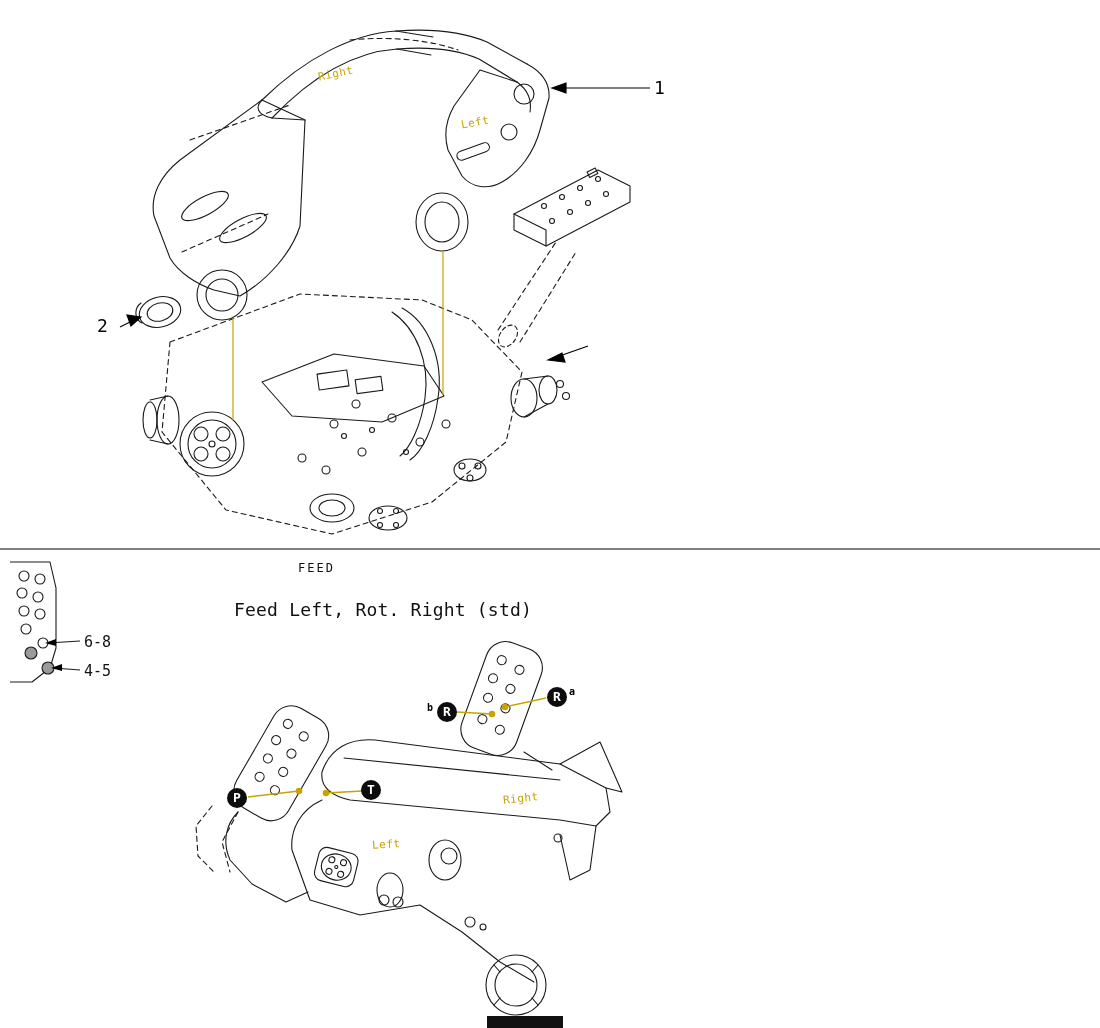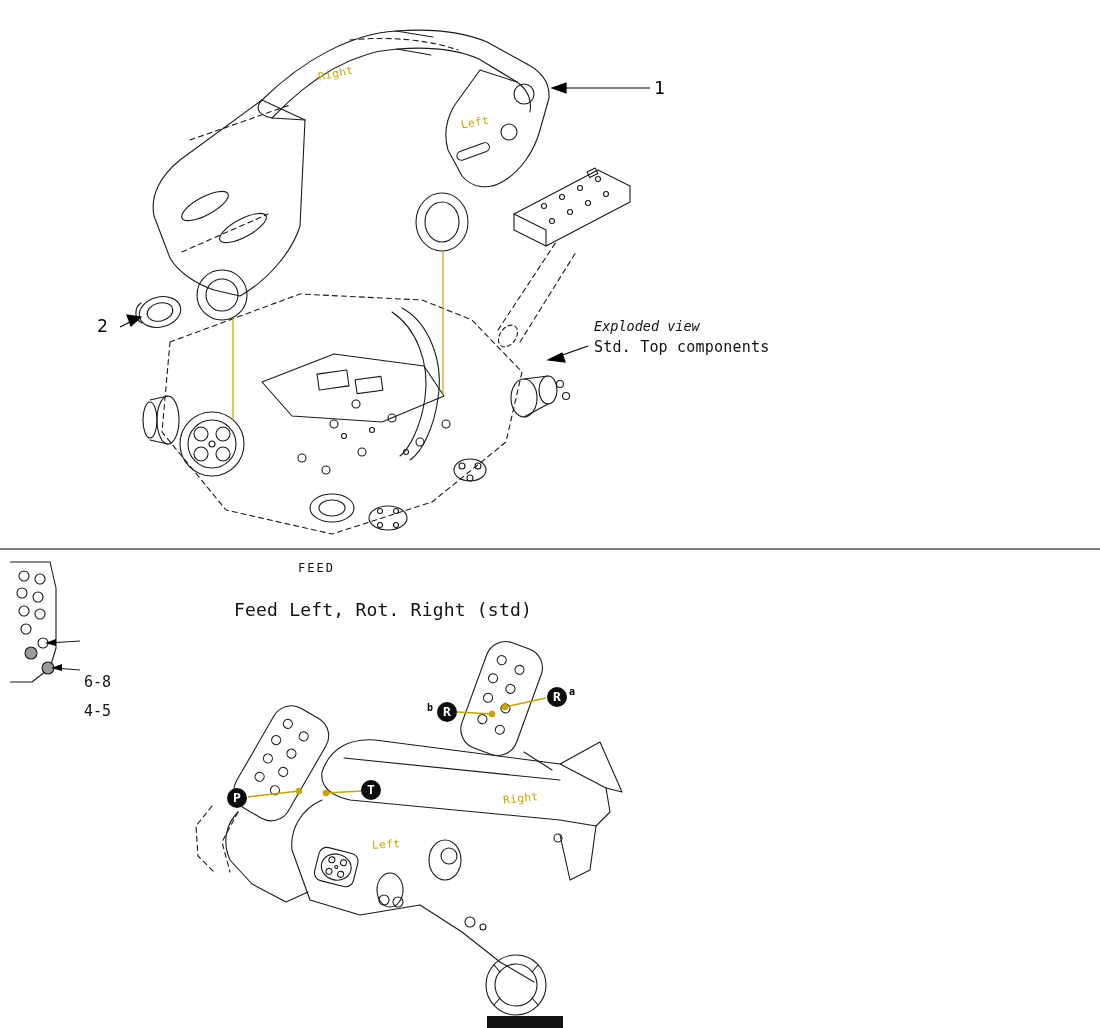--- a/index.html
+++ b/index.html
@@ -18,21 +18,21 @@
   }
   svg{position:absolute;left:0;top:0;}
   .abs{position:absolute;white-space:nowrap;}
   .callout-num{font-size:18px;color:#000;}
   .caption{line-height:1.45;}
   .caption .it{font-style:italic;font-size:13.5px;}
   .caption .main{font-size:15px;letter-spacing:.2px;}
   .draw-label{font-size:11px;color:var(--accent);letter-spacing:.5px;}
   .feed-title{font-size:12px;letter-spacing:2px;text-align:left;width:170px;}
   .feed-subtitle{font-size:18px;text-align:center;width:320px;letter-spacing:.2px;}
-  .legend-label{font-size:15px;margin-top:40px;}
+  .legend-label{font-size:15px;}
   .badge{
     width:20px;height:20px;border-radius:50%;
     background:#0d0d0d;color:#fff;
     font-size:13px;font-weight:bold;
     display:flex;align-items:center;justify-content:center;
     line-height:20px;
   }
   .badge-aux{font-size:10px;font-weight:bold;color:#000;}
 </style>
 </head>
@@ -248,24 +248,20 @@
         <circle cx="299" cy="791" r="2.6"></circle>
       <line x1="362" y1="791" x2="326" y2="793"></line>
         <circle cx="326" cy="793" r="2.6"></circle>
     </g>
   </svg>
 
   <div class="abs callout-num" style="left:654px;top:77px;">1</div>
 
   <div class="abs callout-num" style="left:97px;top:315px;">2</div>
 
-  <div class="abs caption" style="left:594px;top:317px;">
-    <div class="it">Exploded view</div>
-    <div class="main">Std. Top components</div>
-  </div>
 
   <div class="abs draw-label" style="left:318px;top:67px;transform:rotate(-12deg);">Right</div>
   <div class="abs draw-label" style="left:461px;top:116px;transform:rotate(-10deg);">Left</div>
 
   <div class="abs feed-title" style="left:298px;top:561px;">FEED</div>
 
   <div class="abs feed-subtitle" style="left:223px;top:599px;">Feed Left, Rot. Right (std)</div>
 
   <div class="abs legend-label" style="left:84px;top:633px;">6-8</div>
   <div class="abs legend-label" style="left:84px;top:662px;">4-5</div>

